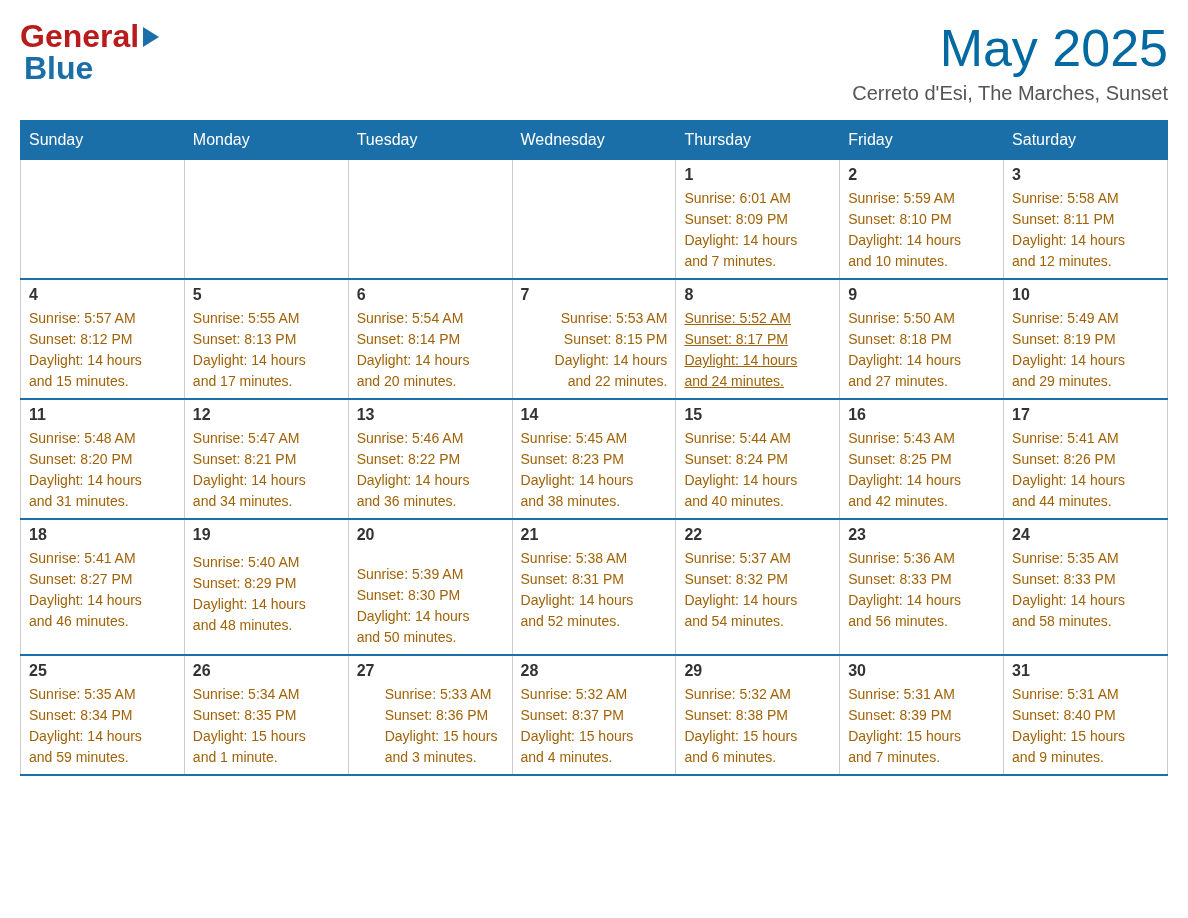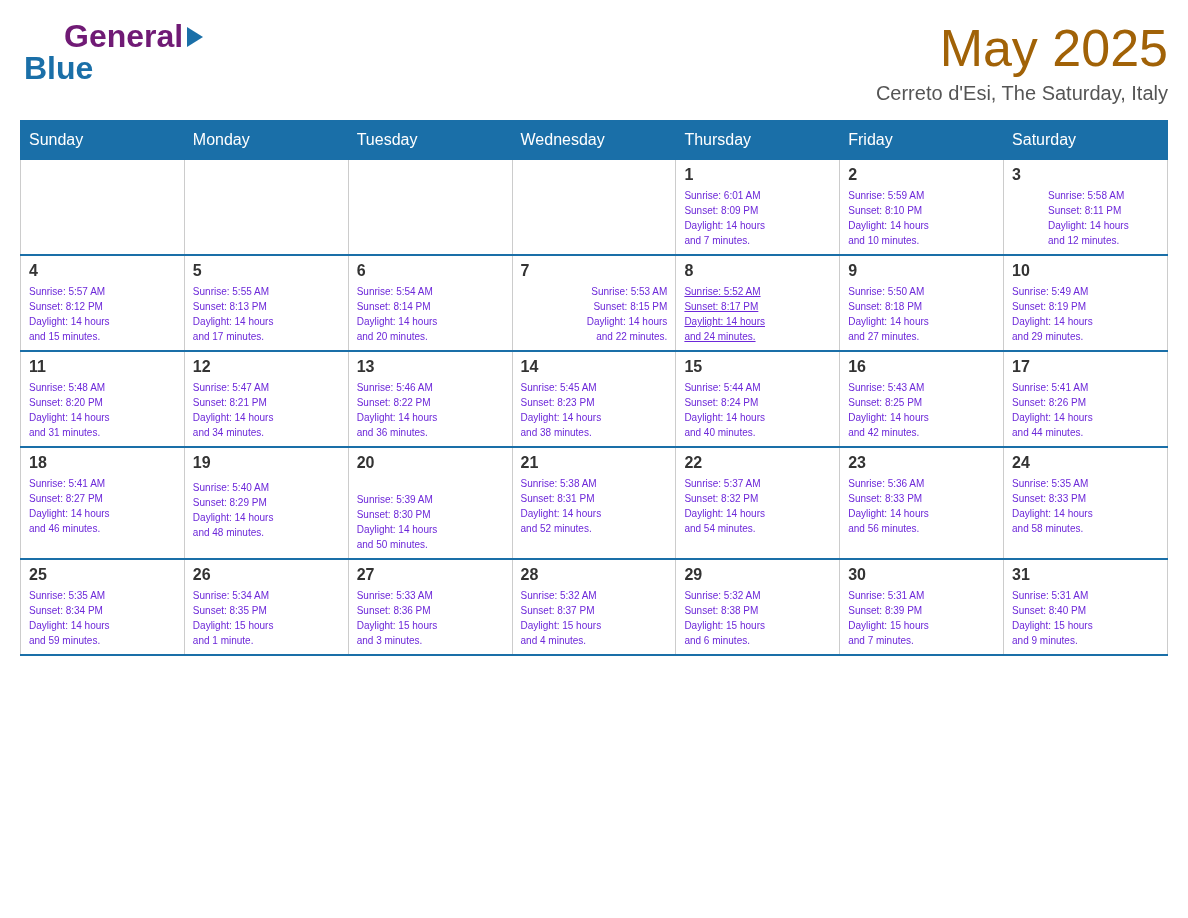--- a/index.html
+++ b/index.html
@@ -15,21 +15,21 @@
       justify-content: space-between;
       align-items: flex-start;
       margin-bottom: 10px;
     }
     .title-section {
       text-align: right;
     }
     .main-title {
       font-size: 52px;
       font-weight: normal;
-      color: #a16207;
+      color: #0369a1;
       line-height: 1.1;
     }
     .subtitle {
       font-size: 20px;
       color: #555;
       margin-top: 5px;
     }
     .calendar {
       width: 100%;
       border-collapse: collapse;
@@ -57,22 +57,22 @@
       border-bottom: 2px solid #1a6fa8;
     }
     .day-number {
       font-size: 16px;
       font-weight: bold;
       color: #333;
       display: block;
       margin-bottom: 4px;
     }
     .day-info {
-      font-size: 10px;
-      color: #6d28d9;
+      font-size: 14px;
+      color: #a16207;
       line-height: 1.5;
     }
     .empty-cell {
       background: #fff;
     }
     
     .logo-container {
       display: flex;
       flex-direction: column;
     }
@@ -82,22 +82,21 @@
       line-height: 1;
     }
     .logo-line2 {
       display: flex;
       align-items: flex-start;
       margin-top: -2px;
     }
     .logo-general-text {
       font-size: 32px;
       font-weight: bold;
-      color: #701a75;
-      margin-left: 44px;
+      color: #b91c1c;
     }
     .logo-flag {
       display: inline-block;
       width: 0;
       height: 0;
       border-left: 16px solid #1a6fa8;
       border-top: 10px solid transparent;
       border-bottom: 10px solid transparent;
       margin-left: 4px;
       margin-top: 2px;
@@ -117,21 +116,21 @@
     <div class="logo-line1">
       <span class="logo-general-text">General</span>
       <span class="logo-flag"></span>
     </div>
     <div class="logo-line2">
       <span class="logo-blue-label">Blue</span>
     </div>
   </div>
   <div class="title-section">
     <div class="main-title">May 2025</div>
-    <div class="subtitle">Cerreto d'Esi, The Saturday, Italy</div>
+    <div class="subtitle">Cerreto d'Esi, The Marches, Sunset</div>
   </div>
 </div>
 
 <table class="calendar">
   <thead>
     <tr>
     <th>Sunday</th>
         <th>Monday</th>
         <th>Tuesday</th>
         <th>Wednesday</th>
@@ -155,21 +154,21 @@
         </td>
         <td>
           <span class="day-number">2</span>
           <div class="day-info" style="white-space: pre-line;">Sunrise: 5:59 AM
 Sunset: 8:10 PM
 Daylight: 14 hours
 and 10 minutes.</div>
         </td>
         <td>
           <span class="day-number">3</span>
-          <div class="day-info" style="white-space: pre-line; margin-left: 36px;">Sunrise: 5:58 AM
+          <div class="day-info" style="white-space: pre-line;">Sunrise: 5:58 AM
 Sunset: 8:11 PM
 Daylight: 14 hours
 and 12 minutes.</div>
         </td>
       </tr>
       <tr>
         <td>
           <span class="day-number">4</span>
           <div class="day-info" style="white-space: pre-line;">Sunrise: 5:57 AM
 Sunset: 8:12 PM
@@ -331,21 +330,21 @@
         </td>
         <td>
           <span class="day-number">26</span>
           <div class="day-info" style="white-space: pre-line;">Sunrise: 5:34 AM
 Sunset: 8:35 PM
 Daylight: 15 hours
 and 1 minute.</div>
         </td>
         <td>
           <span class="day-number">27</span>
-          <div class="day-info" style="white-space: pre-line;">Sunrise: 5:33 AM
+          <div class="day-info" style="white-space: pre-line; margin-left: 28px;">Sunrise: 5:33 AM
 Sunset: 8:36 PM
 Daylight: 15 hours
 and 3 minutes.</div>
         </td>
         <td>
           <span class="day-number">28</span>
           <div class="day-info" style="white-space: pre-line;">Sunrise: 5:32 AM
 Sunset: 8:37 PM
 Daylight: 15 hours
 and 4 minutes.</div>

